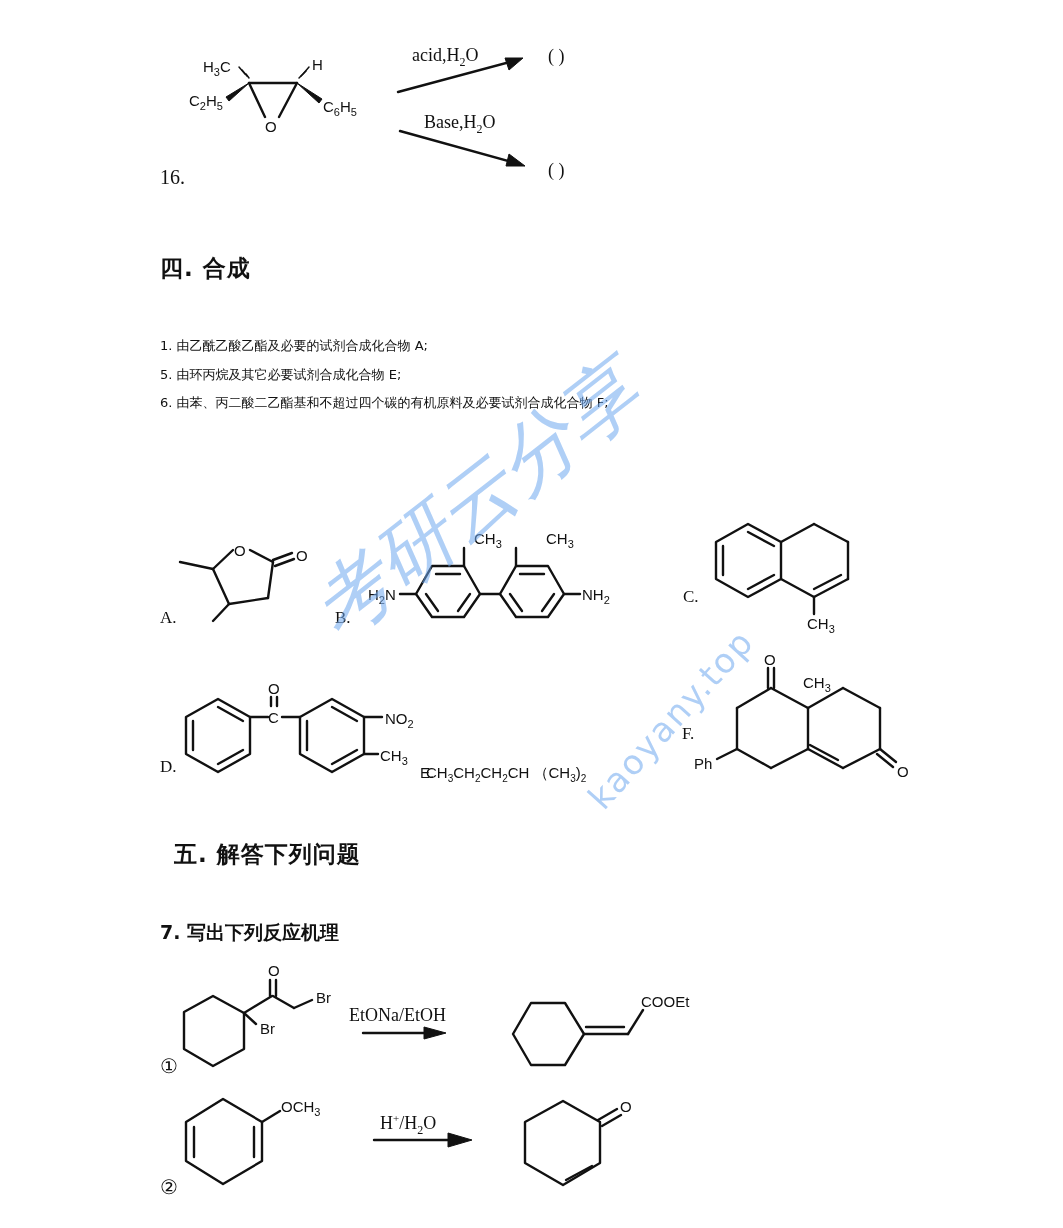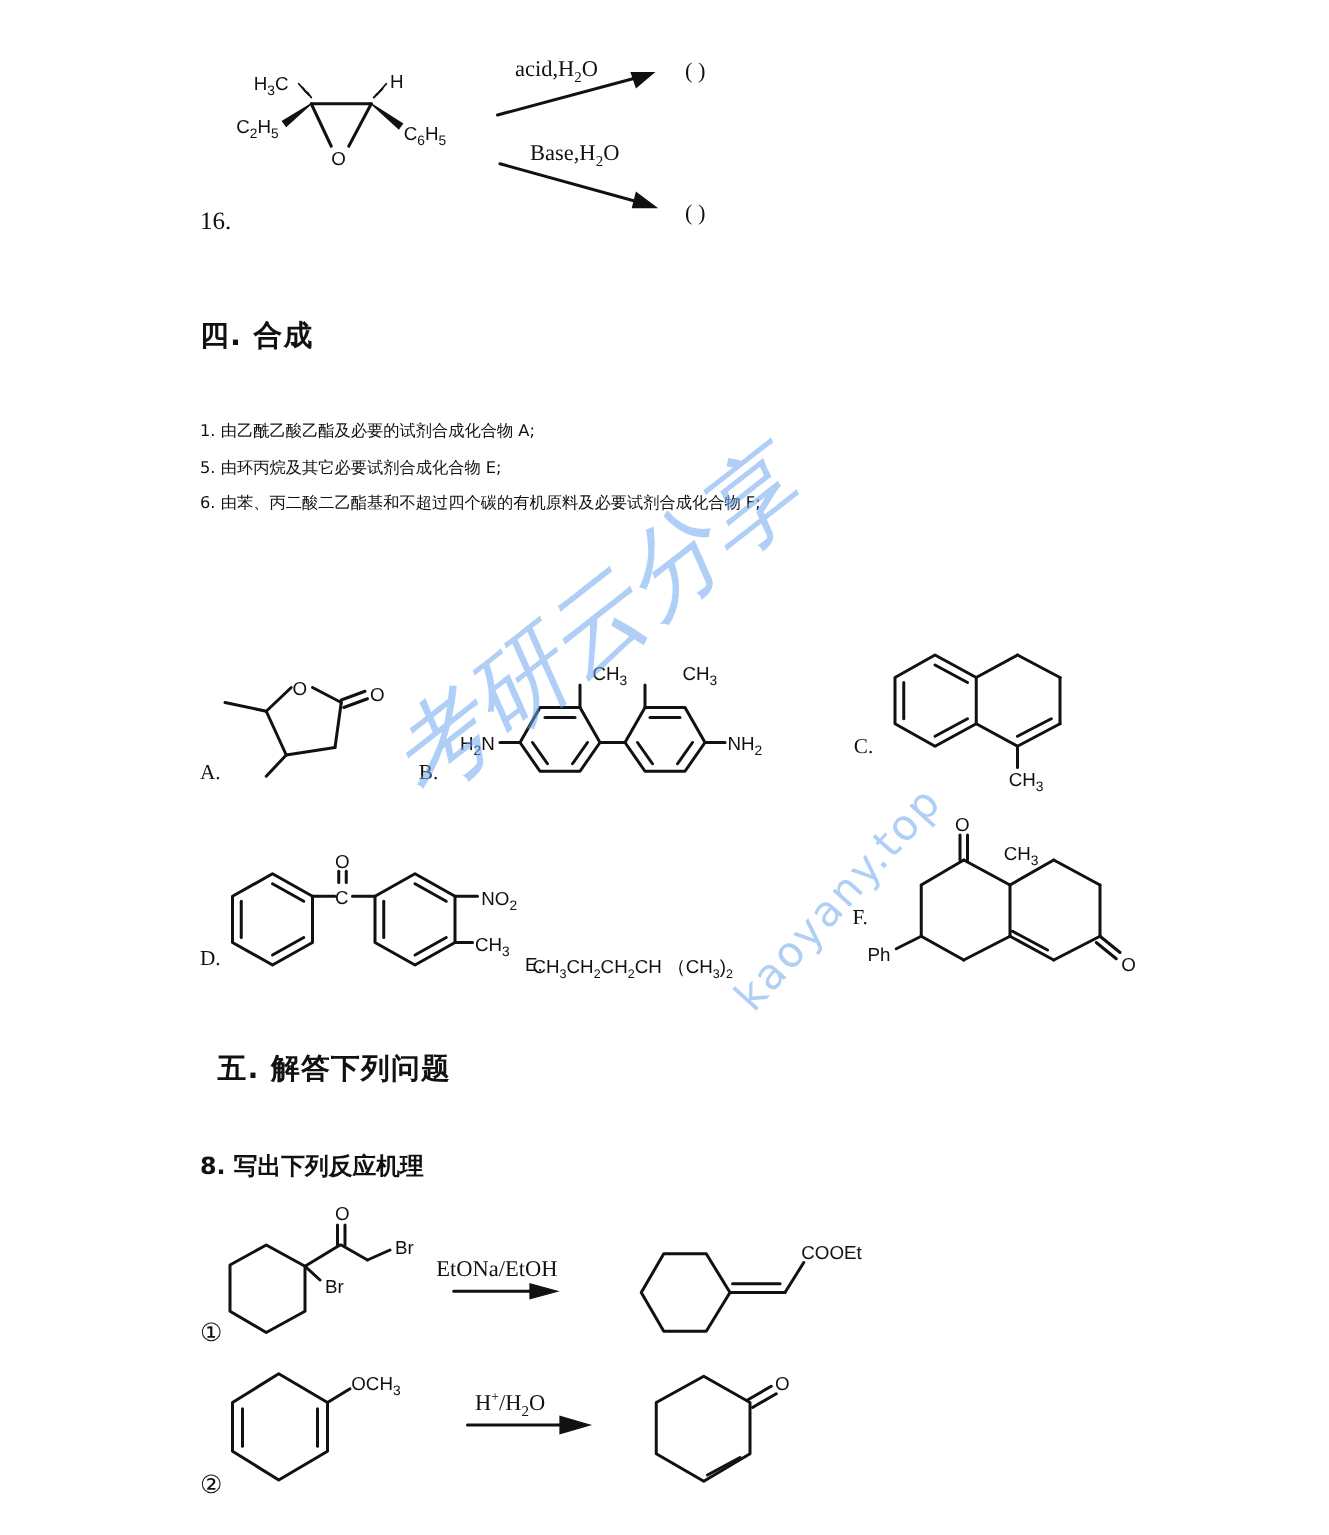--- a/index.html
+++ b/index.html
@@ -166,21 +166,21 @@
   <line x1="880" y1="749" x2="896" y2="762"></line>
   <line x1="877" y1="754" x2="893" y2="767"></line>
   <text x="764" y="665">O</text>
   <text x="803" y="688">CH<tspan dy="4" font-size="11">3</tspan></text>
   <text x="694" y="769">Ph</text>
   <text x="897" y="777">O</text>
 </svg>
 <div class="abs label" style="left:682px;top:724px;">F.</div>
 
 <div class="abs heading" style="left:160px;top:839px;margin-left:14px;">五. 解答下列问题</div>
-<div class="abs subheading" style="left:160px;top:920px;">8. 写出下列反应机理</div>
+<div class="abs subheading" style="left:160px;top:920px;">7. 写出下列反应机理</div>
 
 <svg style="left:0;top:0;width:1063px;height:1228px;">
   <polygon class="ring" points="184,1012 213,996 244,1013 244,1049 213,1066 184,1049"></polygon>
   <line x1="244" y1="1013" x2="272" y2="996"></line>
   <line x1="270" y1="996" x2="270" y2="980"></line>
   <line x1="276" y1="996" x2="276" y2="980"></line>
   <line x1="273" y1="996" x2="294" y2="1008"></line>
   <line x1="294" y1="1008" x2="312" y2="1000"></line>
   <line x1="244" y1="1013" x2="256" y2="1024"></line>
   <text x="268" y="976">O</text>

